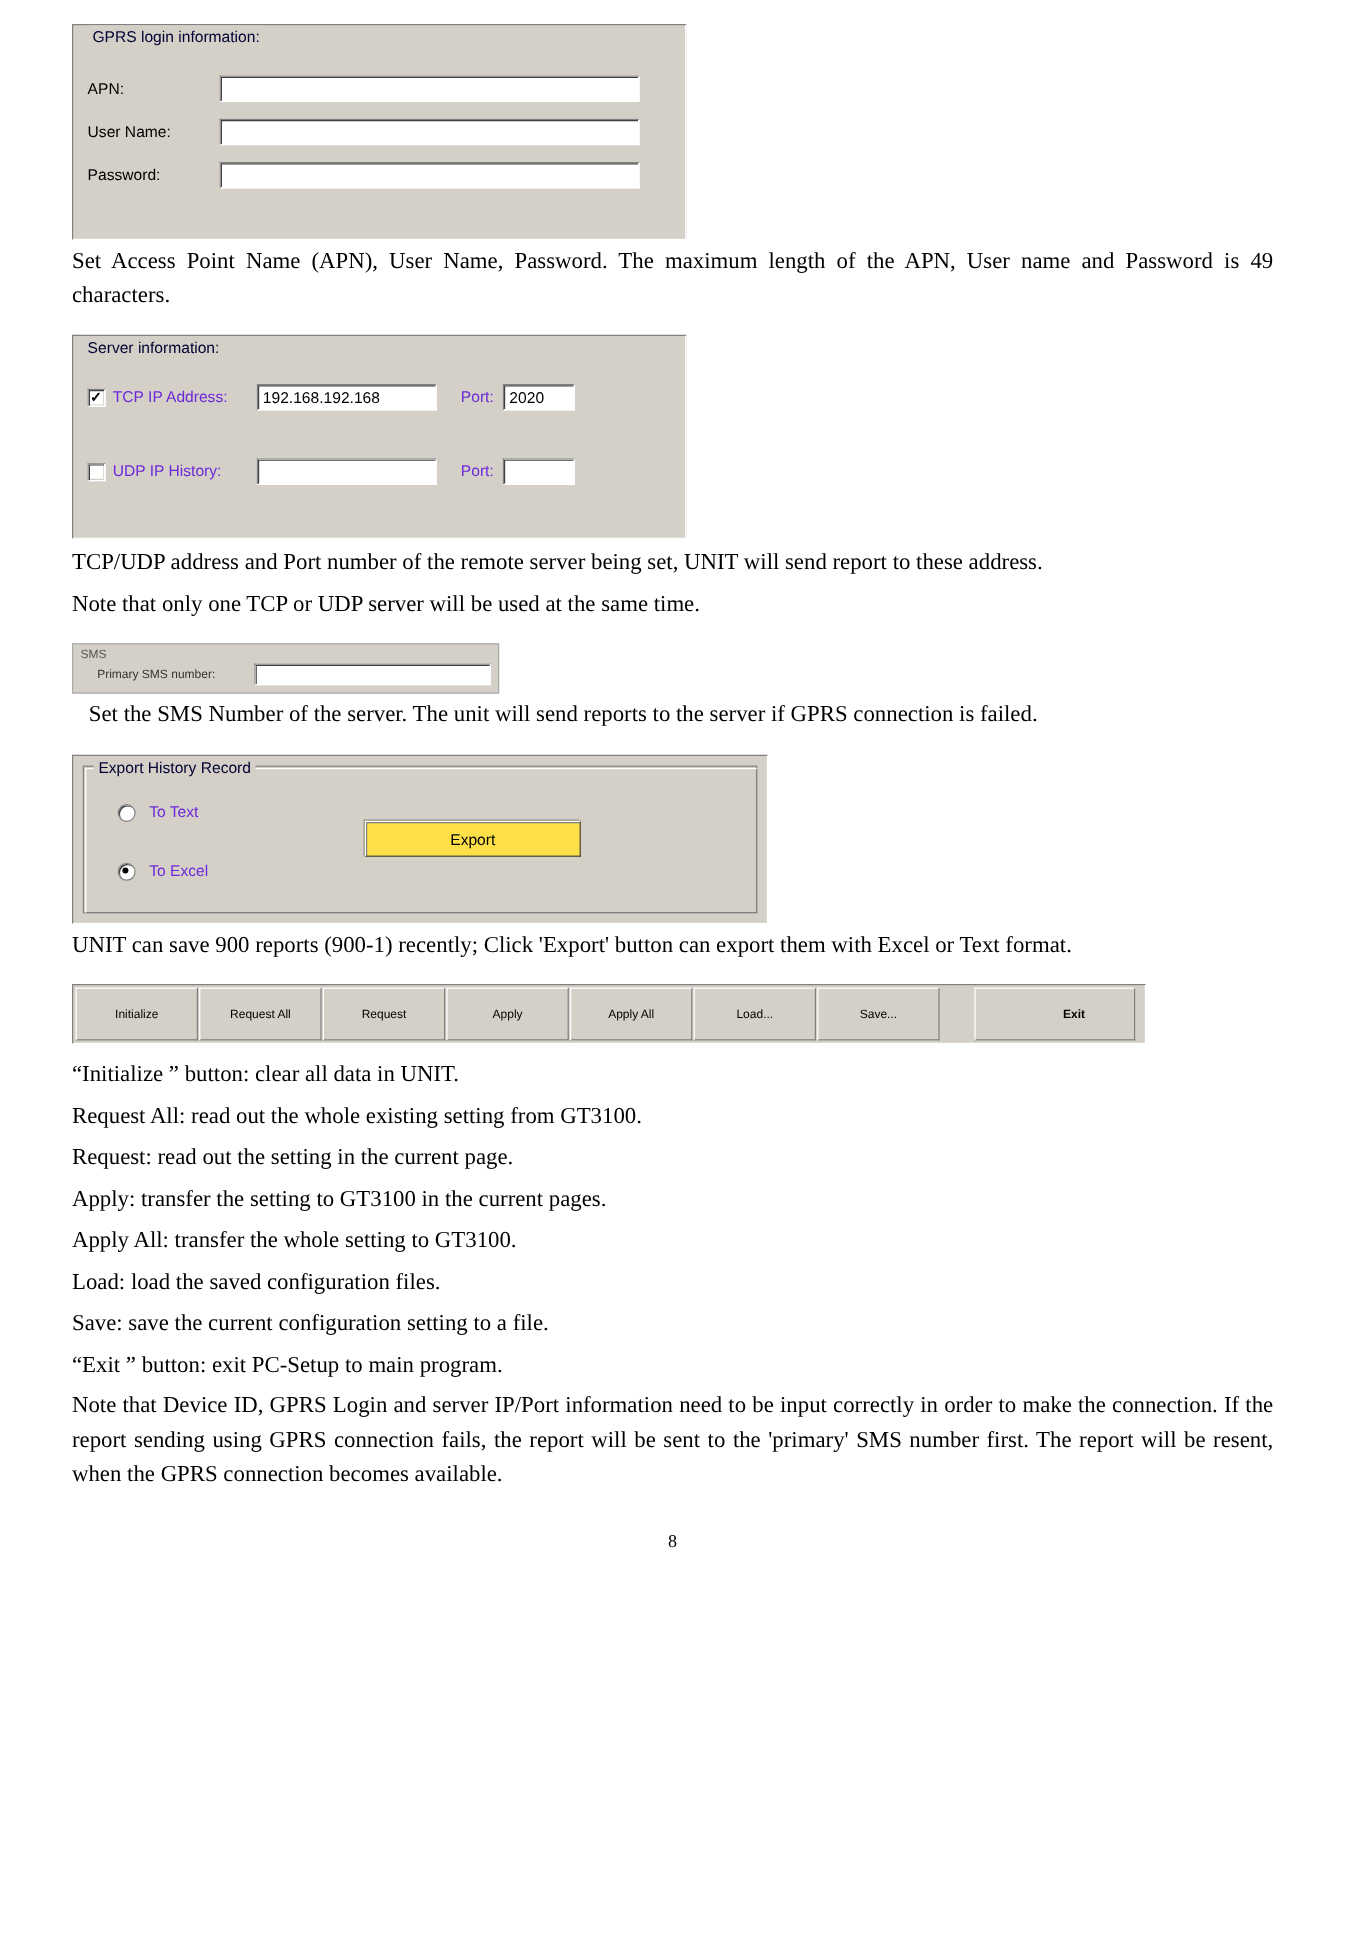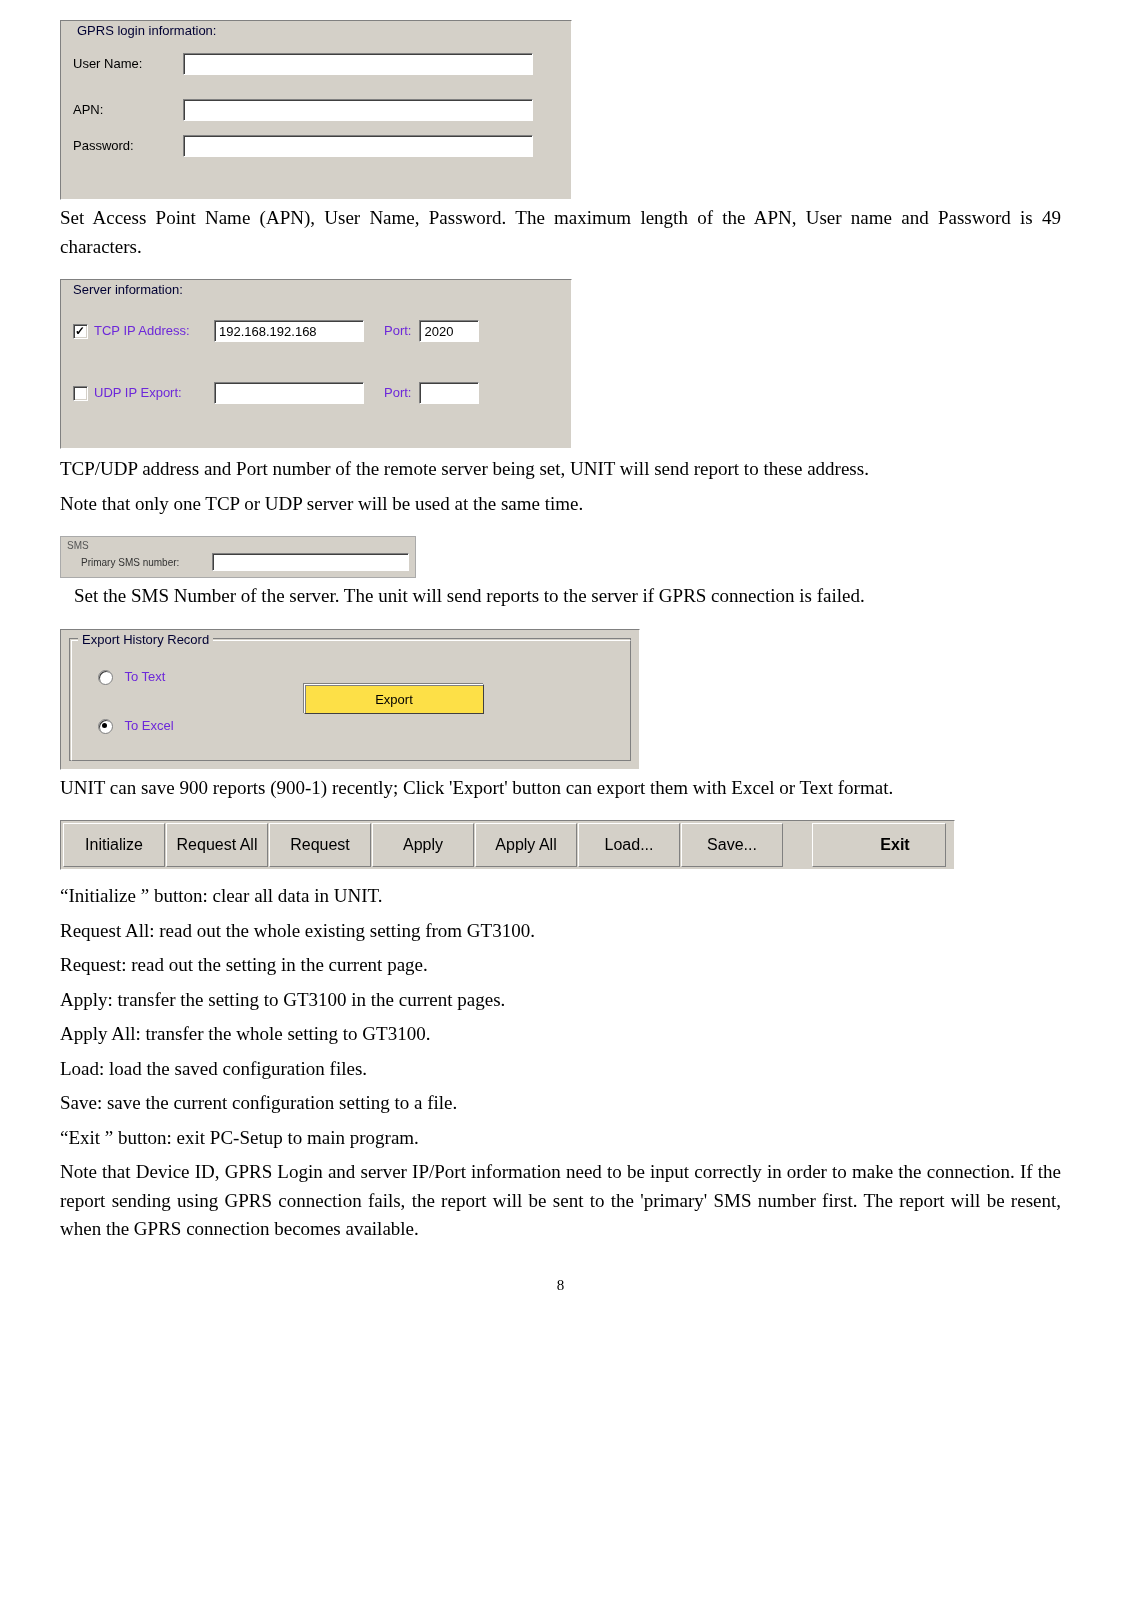--- a/index.html
+++ b/index.html
@@ -154,21 +154,21 @@
     box-sizing: border-box;
   }
   .tbtn {
     flex: 0 0 100px;
     background: #d4d0c8;
     border-top: 1px solid #fff;
     border-left: 1px solid #fff;
     border-right: 1px solid #808080;
     border-bottom: 1px solid #808080;
     font-family: Tahoma, Arial, sans-serif;
-    font-size: 16px;
+    font-size: 10px;
     display: flex;
     align-items: center;
     justify-content: center;
     margin-right: 1px;
   }
   .tbtn.exit {
     font-weight: bold;
     margin-left: 28px;
     flex: 0 0 100px;
     padding-left: 32px;
@@ -206,26 +206,26 @@
     width: 140px;
     padding-left: 14px;
   }
 </style>
 </head>
 <body>
 
 <div class="panel" style="width:512px; padding-top:4px;">
   <div class="groupbox" style="border-top:none; border-left:none; border-right:none; border-bottom:none; padding-left:0;">
     <span class="group-legend" style="top:-4px; left:0;">GPRS login information:</span>
+    <div class="row" style="margin-top:24px;">
+      <span class="label">APN:</span>
+      <input class="txt" style="width: 350px;" value="">
+    </div>
     <div class="row">
       <span class="label">User Name:</span>
-      <input class="txt" style="width: 350px;" value="">
-    </div>
-    <div class="row" style="margin-top:24px;">
-      <span class="label">APN:</span>
       <input class="txt" style="width: 350px;" value="">
     </div>
     <div class="row" style="margin-bottom:20px;">
       <span class="label">Password:</span>
       <input class="txt" style="width: 350px;" value="">
     </div>
   </div>
 </div>
 
 <div class="body-text">Set Access Point Name (APN), User Name, Password. The maximum length of the APN, User name and Password is 49 characters.</div>
@@ -235,21 +235,21 @@
     <span class="group-legend" style="top:-10px; left:-4px;">Server information:</span>
     <div class="row" style="margin-top:26px;">
       <span class="chk checked"></span>
       <span class="win-font" style="width:120px;">TCP IP Address:</span>
       <input class="txt" style="width: 150px;" value="192.168.192.168">
       <span class="win-font" style="margin:0 8px 0 20px;">Port:</span>
       <input class="txt" style="width: 60px;" value="2020">
     </div>
     <div class="row" style="margin-top:40px;">
       <span class="chk"></span>
-      <span class="win-font" style="width:120px;">UDP IP Export:</span>
+      <span class="win-font" style="width:120px;">UDP IP History:</span>
       <input class="txt" style="width: 150px;" value="">
       <span class="win-font" style="margin:0 8px 0 20px;">Port:</span>
       <input class="txt" style="width: 60px;" value="">
     </div>
   </div>
 </div>
 
 <div class="body-line">TCP/UDP address and Port number of the remote server being set, UNIT will send report to these address.</div>
 <div class="body-text" style="margin-top:0;">Note that only one TCP or UDP server will be used at the same time.</div>
 

